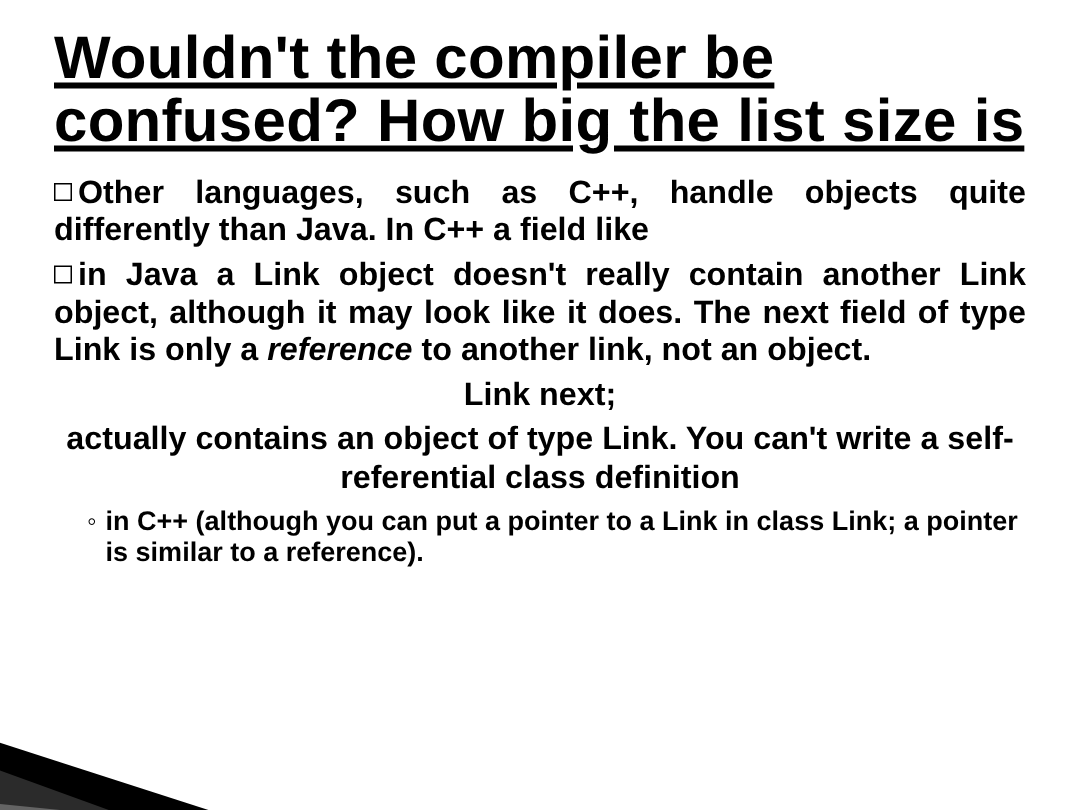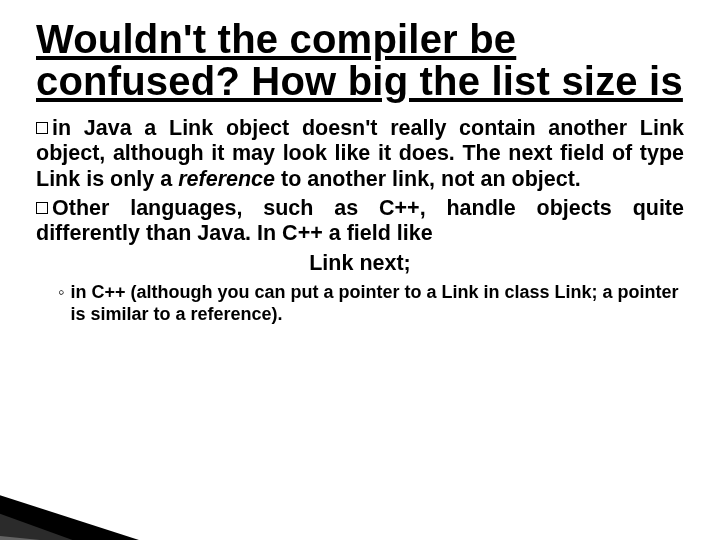--- a/index.html
+++ b/index.html
@@ -74,25 +74,26 @@
     pointer-events: none;
   }
 </style>
 </head>
 <body>
 
 <div class="slide">
   <h1 class="title">Wouldn't the compiler be confused? How big the list size is</h1>
 
   <div class="body">
+    <p class="para"><span class="box"></span><span>Other languages, such as C++, handle objects quite differently than Java. In C++ a field like</span></p>
+
     <p class="para"><span class="box"></span><span>in Java a Link object doesn't really contain another Link object, although it may look like it does. The next field of type Link is only a </span><span class="italic">reference</span><span> to another link, not an object.</span></p>
 
-    <p class="para"><span class="box"></span><span>Other languages, such as C++, handle objects quite differently than Java. In C++ a field like</span></p>
-
     <p class="para noj">Link next;</p>
+    <p class="para noj">actually contains an object of type Link. You can't write a self-referential class definition</p>
 
     <div class="sub">
       <span class="sub-bullet">◦</span>
       <span>in C++ (although you can put a pointer to a Link in class Link; a pointer is similar to a reference).</span>
     </div>
   </div>
 
   <svg class="corner" viewBox="0 0 180 70">
     <polygon points="0,70 180,70 0,12" fill="#000"></polygon>
     <polygon points="0,30 110,70 0,70" fill="#555" opacity="0.5"></polygon>

